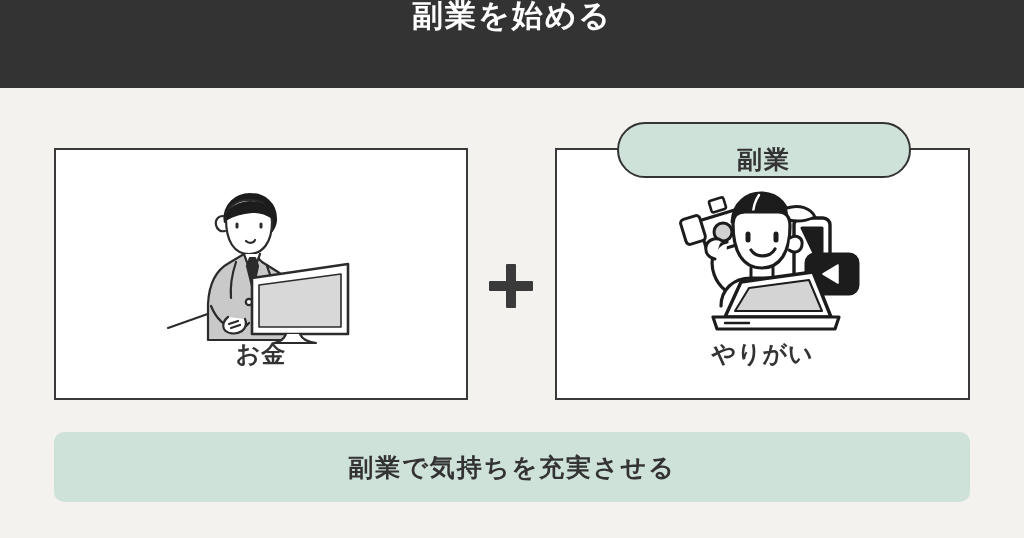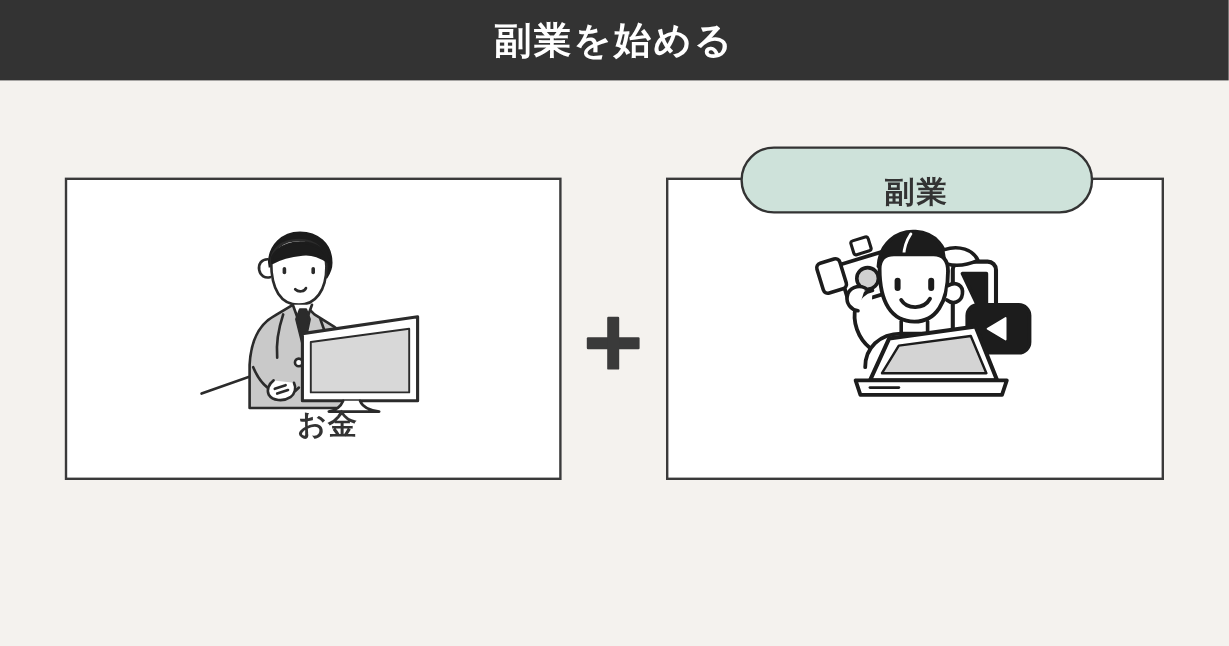--- a/index.html
+++ b/index.html
@@ -19,24 +19,23 @@
     height: 538px;
     background: #f4f2ee;
   }
 
   
   .header-bar {
     position: absolute;
     left: 0;
     top: 0;
     width: 1024px;
-    height: 67px;
+    height: 88px;
     background: #333333;
     display: flex;
-    align-items: center;
     justify-content: center;
   }
   .header-title {
     color: #ffffff;
     font-size: 31px;
     font-weight: bold;
     letter-spacing: 2px;
     line-height: 1;
   }
 
@@ -55,21 +54,21 @@
   }
   .panel-right {
     left: 555px;
     top: 148px;
     width: 415px;
     height: 252px;
   }
 
   .panel-caption {
     position: absolute;
-    left: 12px;
+    left: 0;
     width: 100%;
     bottom: 28px;
     text-align: center;
     font-size: 24px;
     font-weight: bold;
     color: #333333;
     letter-spacing: 1px;
   }
 
   .art {
@@ -250,20 +249,24 @@
           <path d="M62 104 C52 96 47 82 50 70 C52 62 58 57 64 56" fill="#ffffff" stroke="#1c1c1c" stroke-width="3.2"></path>
           <path d="M52 73 C46 72 42 67 43 61 C44 54 52 51 58 54" fill="#ffffff" stroke="#1c1c1c" stroke-width="3"></path>
 
           <path d="M78 96 L150 86 L168 131 L62 131 Z" fill="#ffffff" stroke="#1c1c1c" stroke-width="3.4"></path>
           <path d="M86 102 L146 94 L159 125 L72 125 Z" fill="#d4d4d4" stroke="#1c1c1c" stroke-width="2"></path>
           <path d="M50 131 L176 131 L172 143 L54 143 Z" fill="#ffffff" stroke="#1c1c1c" stroke-width="3.2"></path>
           <path d="M62 137 L86 137" stroke-width="2.4"></path>
         </g>
       </svg>
     </div>
+    <div class="panel-caption">やりがい</div>
   </div>
 
   <div class="pill pill-right">
     <span>副業</span>
   </div>
 
+  <div class="banner">
+    <div class="banner-text">副業で気持ちを充実させる</div>
+  </div>
 
 </div>
 
 </body></html>

